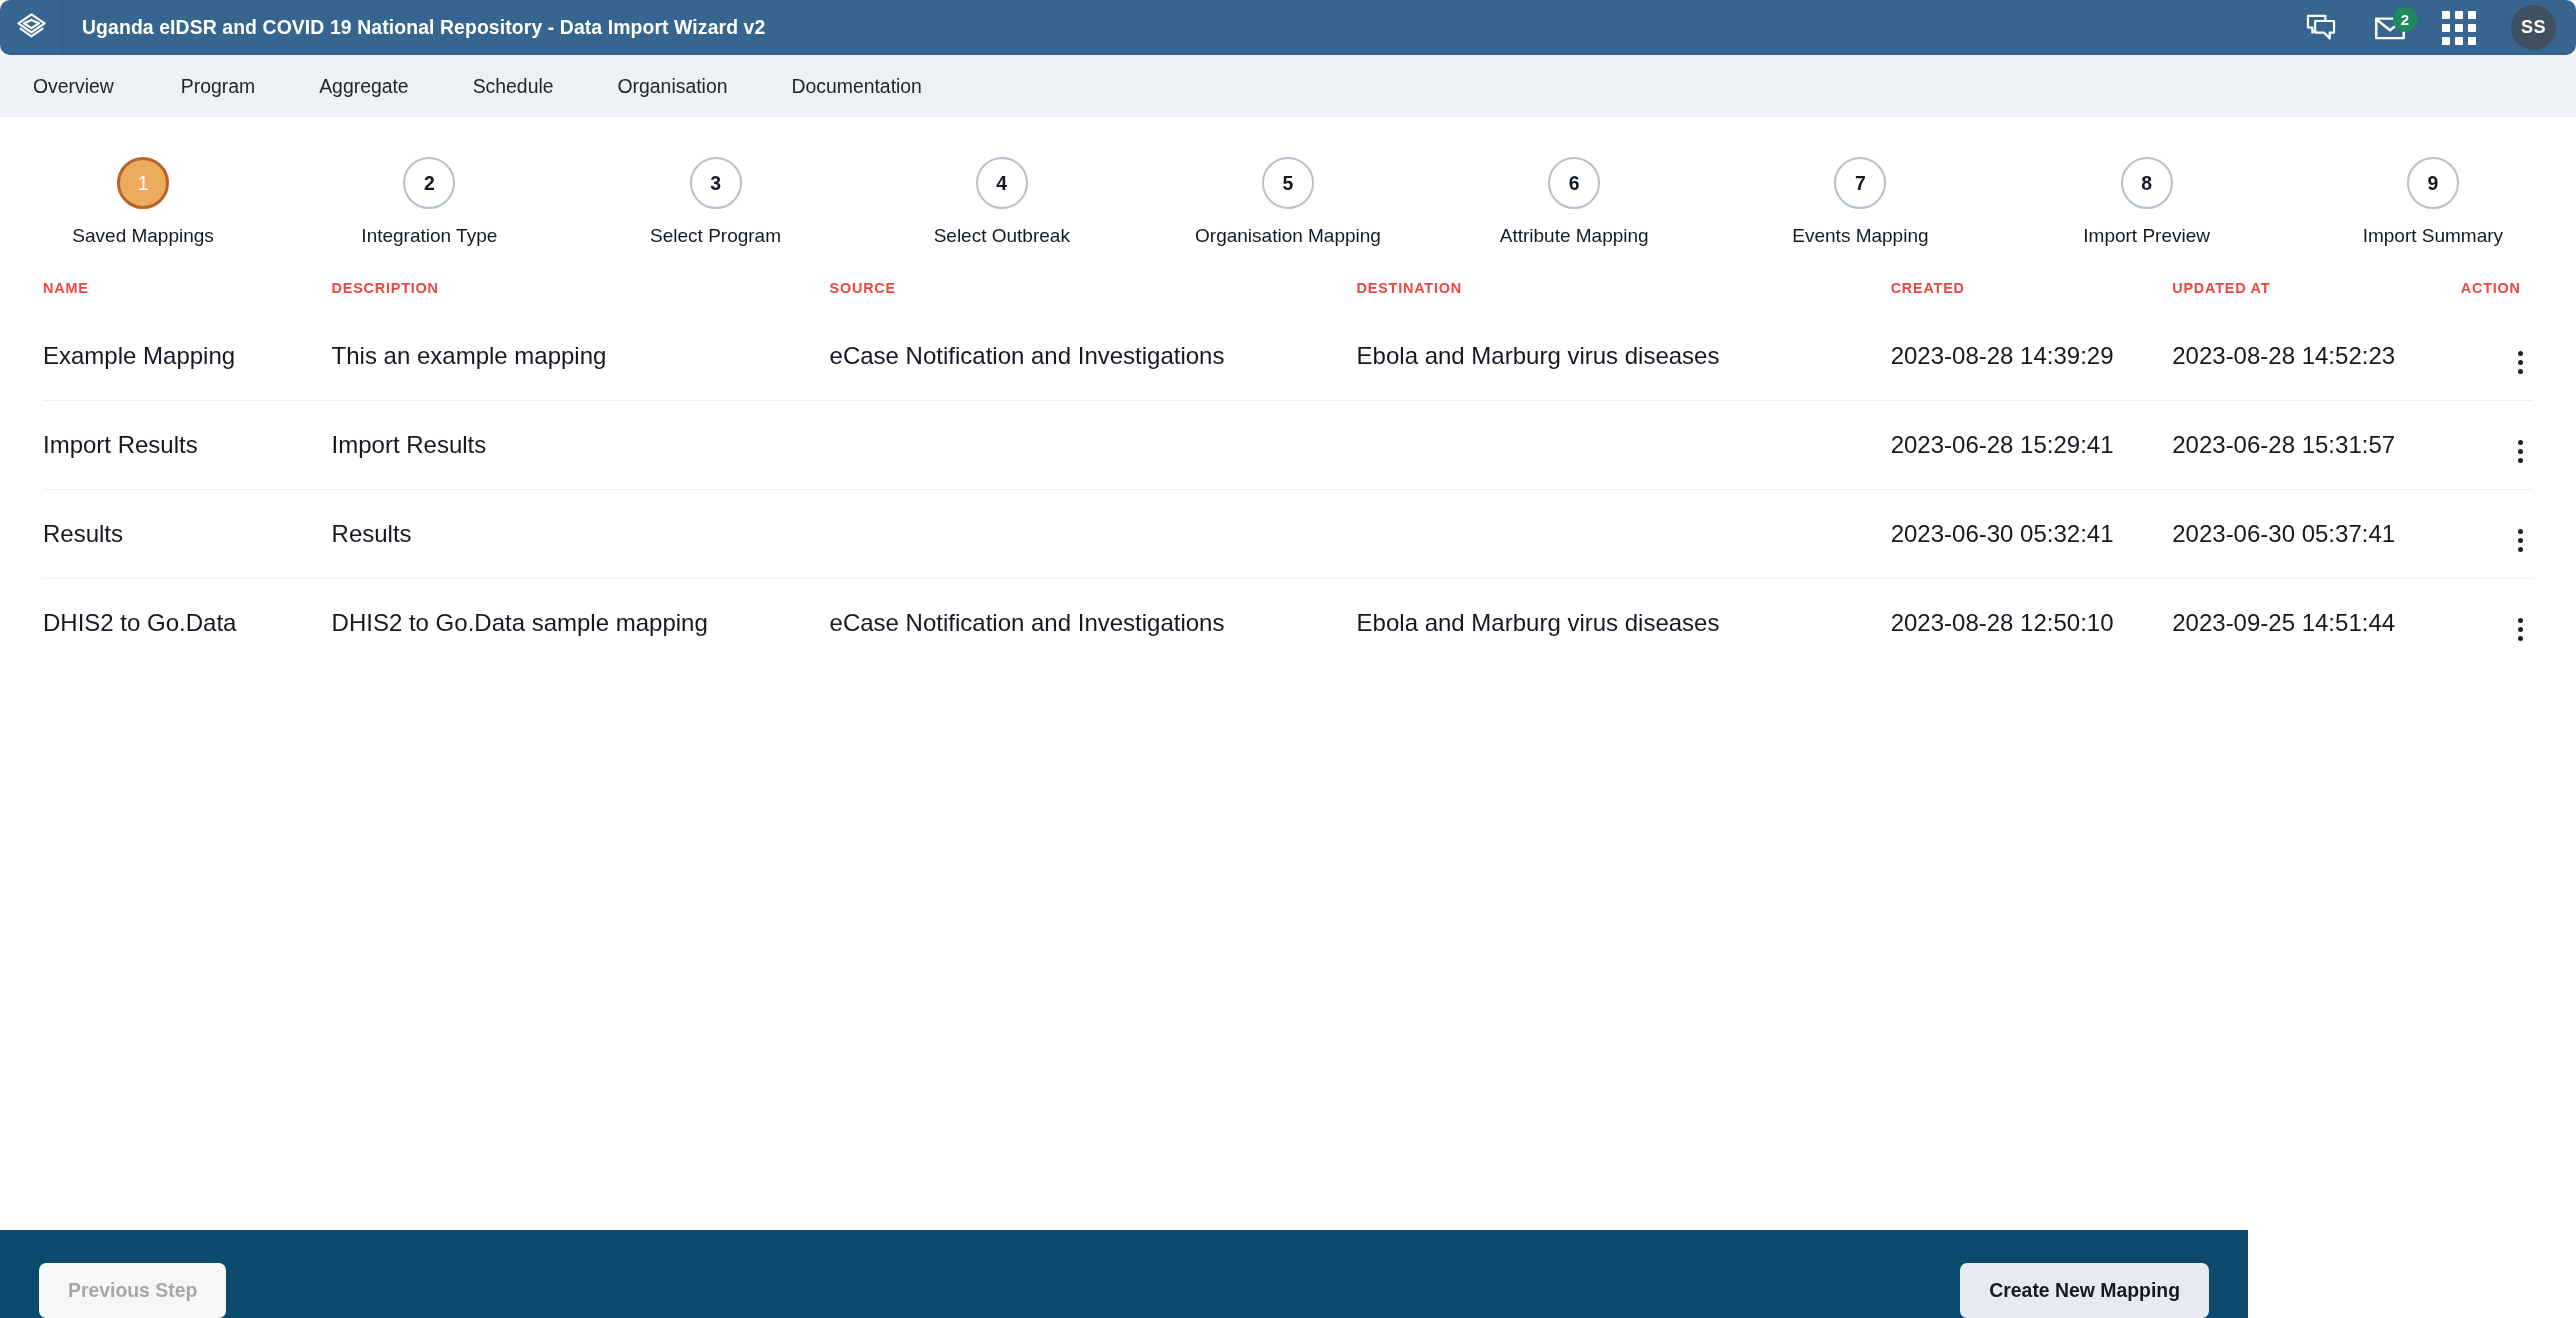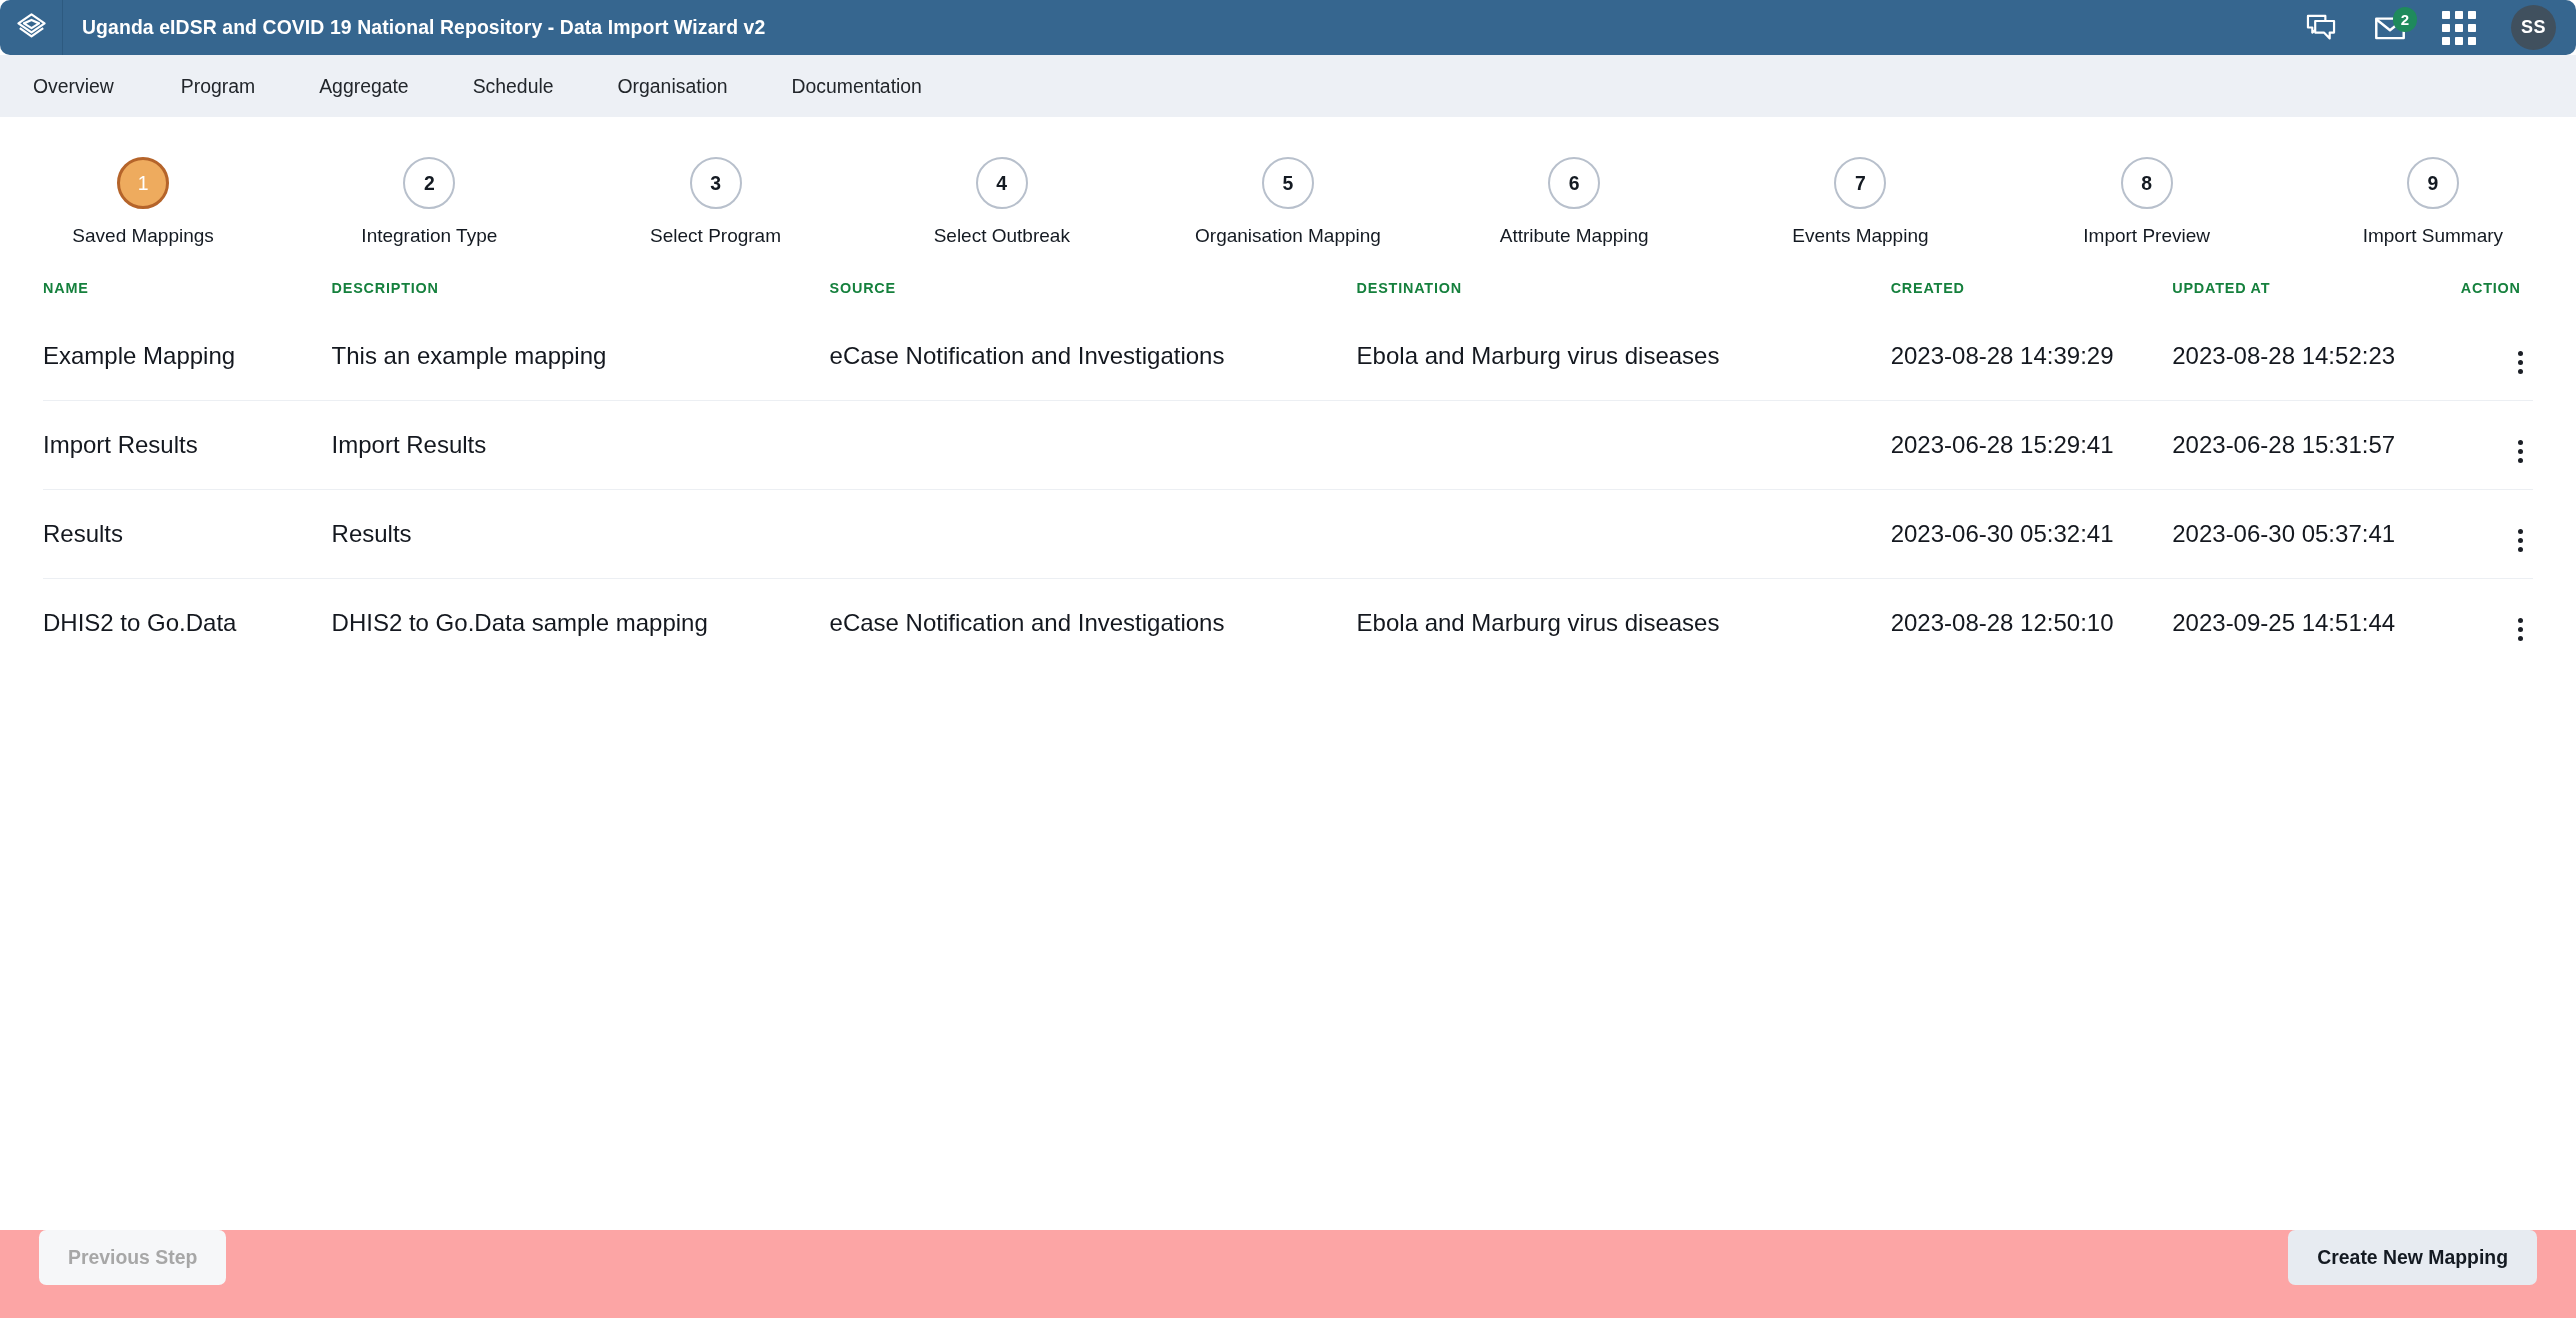--- a/index.html
+++ b/index.html
@@ -161,21 +161,21 @@
   }
   table.mappings {
     width: 100%;
     border-collapse: collapse;
     table-layout: fixed;
   }
   table.mappings th {
     text-align: left;
     font-size: 14.4px;
     font-weight: 700;
-    color: #15803d;
+    color: #ef4444;
     letter-spacing: 0.8px;
     padding: 0 0 16px 0;
     text-transform: uppercase;
     white-space: nowrap;
   }
   table.mappings td {
     font-size: 24px;
     color: #14181f;
     padding: 21.6px 0 21.6px 0;
     border-top: 1.4px solid #eceff3;
@@ -209,27 +209,27 @@
     border-radius: 50%;
     background: #1b1f26;
     display: block;
   }
 
   
   .footer {
     position: absolute;
     left: 0;
     bottom: 0;
-    width: 2576px;
+    width: 2248px;
     height: 88px;
     display: flex;
-    align-items: flex-start;
+    align-items: flex-end;
     justify-content: space-between;
     padding: 0 39px 0 39px;
-    background: #fca5a5;
+    background: #0c4a6e;
   }
   .btn {
     border: none;
     border-radius: 7.2px;
     font-size: 19.4px;
     font-weight: 700;
     font-family: "Liberation Sans", sans-serif;
     padding: 16px 29px;
     cursor: pointer;
     white-space: nowrap;

